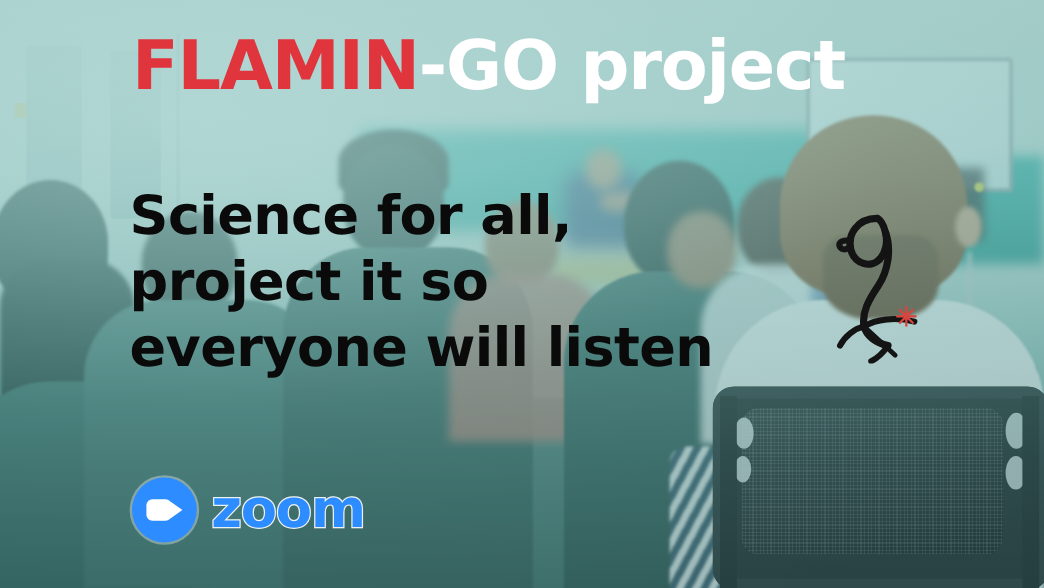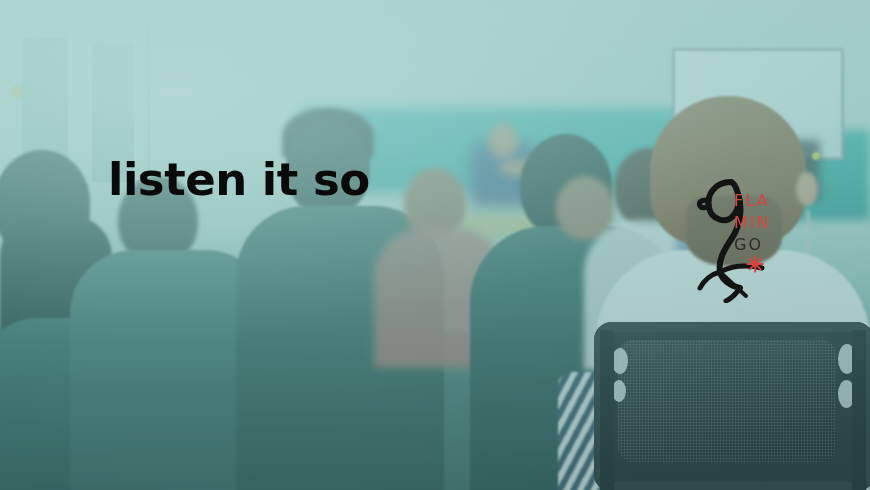--- a/index.html
+++ b/index.html
@@ -305,42 +305,49 @@
     <div class="mesh-hole" style="left:838px;top:380px;width:17px;height:28px;"></div>
     <div class="mesh-leg" style="left:600px;top:330px;width:14px;height:160px;"></div>
     <div class="mesh-leg" style="left:852px;top:330px;width:14px;height:160px;"></div>
 
     <div class="tint"></div>
     <div class="tint2"></div>
   </div>
 
   <div class="content">
 
+    <div class="title"><span class="red">FLAMIN</span><span class="white">-GO</span><span class="white lower"> <span>project</span></span></div>
 
 
     <div class="headline">
-      <span class="ln">listen it so</span>
+      <span class="ln">Science for all,</span>
+      <span class="ln">project it so</span>
+      <span class="ln">everyone will listen</span>
     </div>
 
 
+    <div class="zoom-lockup">
+      <div class="zoom-badge">
+        <div class="zoom-cam">
+          <div class="body"></div>
+          <div class="lens"></div>
+        </div>
+      </div>
+      <div class="zoom-word">zoom</div>
+    </div>
 
     <div class="logo">
       <svg width="130" height="135" viewBox="0 0 130 135" fill="none">
         <path d="M41 14 C24 14 16 28 19 40 C22 52 36 56 43 48" stroke="#141414" stroke-width="6" stroke-linecap="round" fill="none"></path>
         <path d="M19 33 C12 31 8 34 10 38 C12 41 17 40 19 37" stroke="#141414" stroke-width="5" stroke-linecap="round" fill="none"></path>
         <path d="M43 48 C48 43 50 34 48 26 C46 18 44 15 41 14" stroke="#141414" stroke-width="6" stroke-linecap="round" fill="none"></path>
         <path d="M48 26 C53 40 50 58 42 70 C34 82 28 92 30 104" stroke="#141414" stroke-width="6" stroke-linecap="round" fill="none"></path>
         <path d="M30 104 C32 112 40 118 50 120" stroke="#141414" stroke-width="6" stroke-linecap="round" fill="none"></path>
         <path d="M30 104 C22 106 14 112 10 120" stroke="#141414" stroke-width="5" stroke-linecap="round" fill="none"></path>
         <path d="M30 104 C40 98 56 96 72 100" stroke="#141414" stroke-width="5" stroke-linecap="round" fill="none"></path>
         <path d="M50 120 C46 126 42 130 36 133" stroke="#141414" stroke-width="5" stroke-linecap="round" fill="none"></path>
         <path d="M30 104 L56 128" stroke="#141414" stroke-width="4" stroke-linecap="round"></path>
       </svg>
-      <div class="logo-words">
-        <span class="lw red">FLA</span>
-        <span class="lw red">MIN</span>
-        <span class="lw dark">GO</span>
-      </div>
       <div class="logo-star">✳</div>
     </div>
 
   </div>
 </div>
 
 </body></html>

